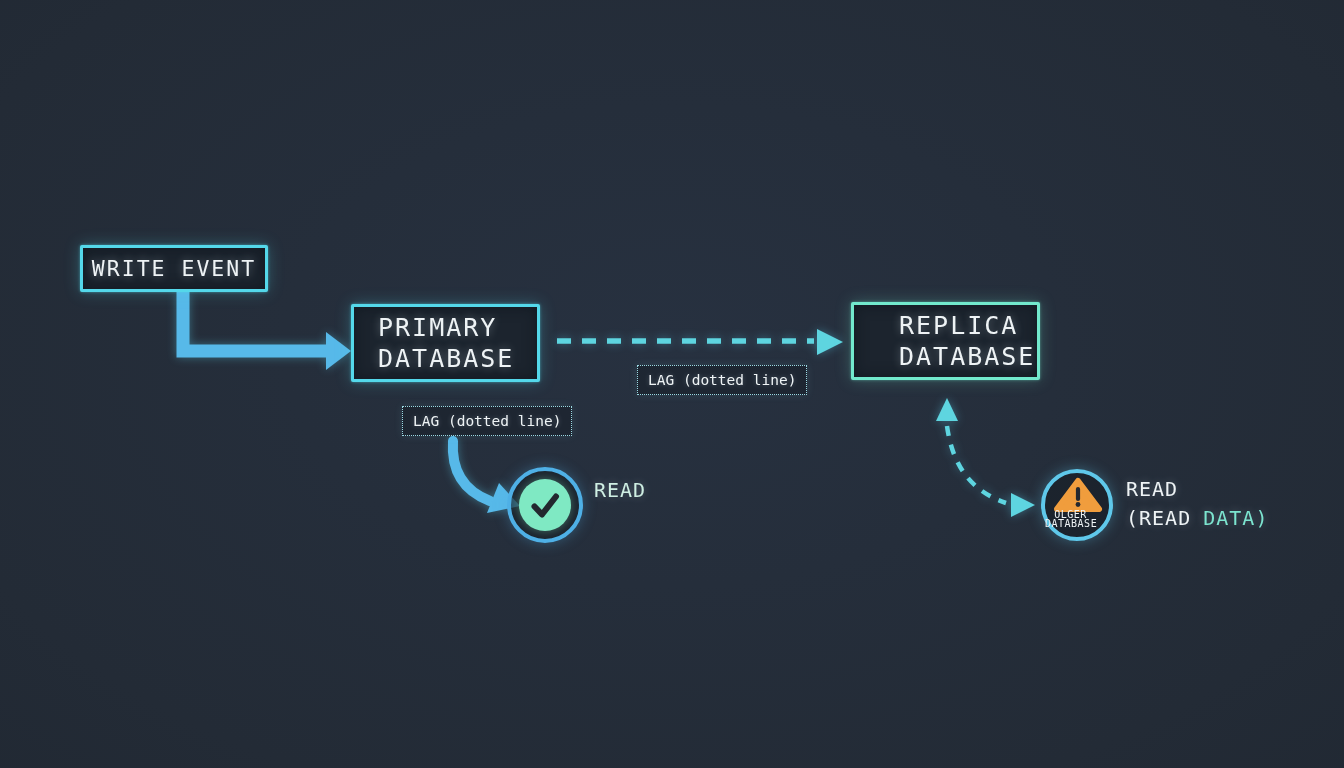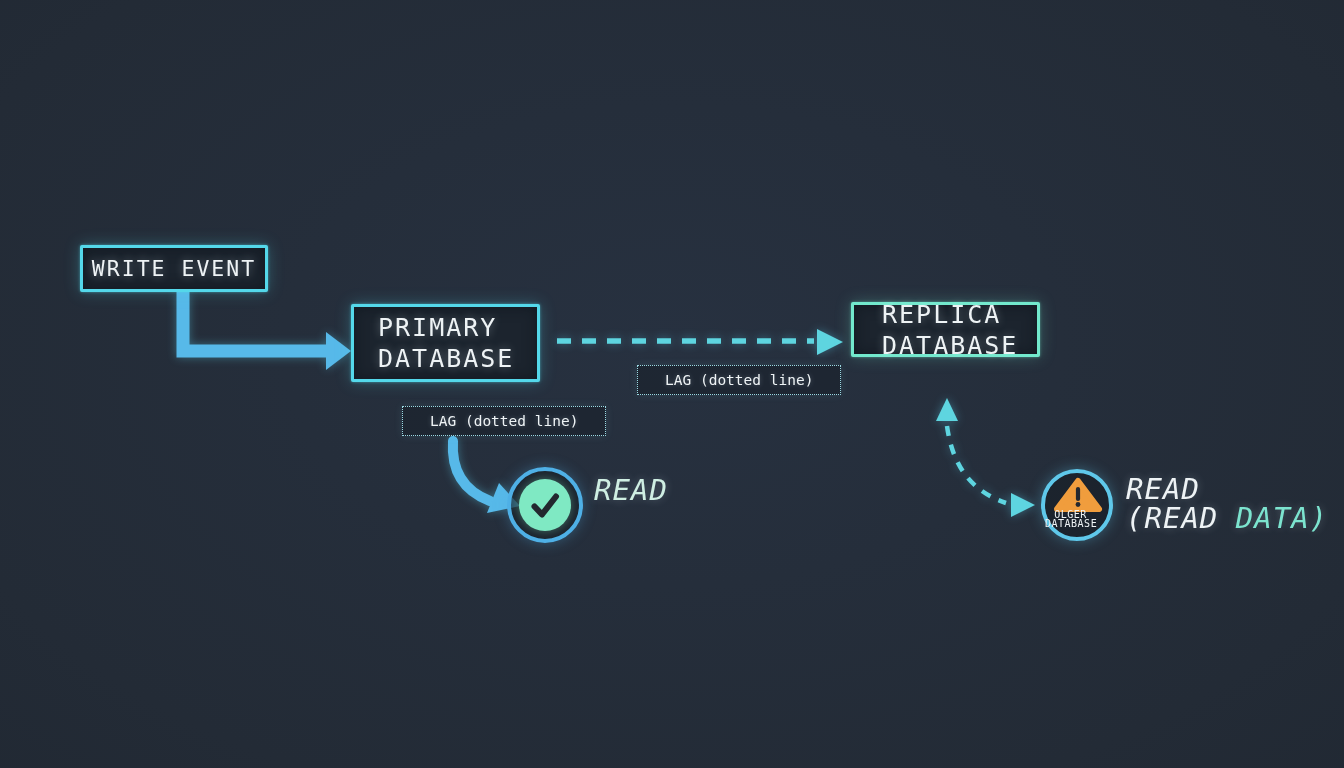--- a/index.html
+++ b/index.html
@@ -20,27 +20,27 @@
   }
   .neon-box.mint{
     border-color:var(--mint-border);
     box-shadow:0 0 16px rgba(114,233,205,.26),0 0 3px rgba(114,233,205,.5), inset 0 0 14px rgba(10,16,22,.55);
   }
   .node-line{letter-spacing:2px;font-size:25px;line-height:31px;}
   
   .lag-label{
     position:absolute;border:1px dotted var(--dotted-border);
     background:rgba(24,31,40,.55);color:var(--text-white);
-    font-size:14.5px;line-height:16px;padding:6px 27px;white-space:nowrap;
+    font-size:14.5px;line-height:16px;padding:6px 10px;white-space:nowrap;
     text-shadow:0 0 5px rgba(220,240,255,.3);
     box-shadow:0 0 8px rgba(130,210,225,.12);
     text-align:center;
   }
   
-  .read-text{position:absolute;font-size:29px;line-height:29px;letter-spacing:1px;white-space:nowrap;text-shadow:0 0 8px rgba(220,245,255,.28);font-style:italic;}
+  .read-text{position:absolute;font-size:20px;line-height:29px;letter-spacing:1px;white-space:nowrap;text-shadow:0 0 8px rgba(220,245,255,.28);}
   .read-text .w{color:var(--text-white);}
   .read-text .pale{color:var(--text-pale-mint);}
   .read-text .cy{color:var(--text-cyan);}
   .read-text .mi{color:var(--text-mint);}
   
   .ring{position:absolute;border-radius:50%;background:rgba(23,30,39,.65);}
   .ring.fresh{left:507px;top:467px;width:76px;height:76px;border:4px solid var(--ring-blue);box-shadow:0 0 14px rgba(79,176,230,.35);}
   .ring.stale{left:1041px;top:469px;width:72px;height:72px;border:4px solid var(--ring-blue-light);box-shadow:0 0 14px rgba(95,200,234,.35);}
   .check-disc{position:absolute;left:50%;top:50%;transform:translate(-50%,-50%);width:52px;height:52px;border-radius:50%;background:var(--mint-fill);display:flex;align-items:center;justify-content:center;box-shadow:0 0 10px rgba(127,233,195,.4);}
   .badge-text{position:absolute;left:0;right:13px;top:37px;text-align:center;color:var(--text-white);font-size:10px;line-height:9px;letter-spacing:.5px;}
@@ -77,21 +77,21 @@
 
   <div class="neon-box" style="left:80px;top:245px;width:188px;height:47px;align-items:center;">
     <div class="node-line" style="font-size:21.5px;">WRITE EVENT</div>
   </div>
 
   <div class="neon-box" style="left:351px;top:304px;width:189px;height:78px;padding-left:24px;">
     <div class="node-line">PRIMARY</div>
     <div class="node-line">DATABASE</div>
   </div>
 
-  <div class="neon-box mint" style="left:851px;top:302px;width:189px;height:55px;padding-left:28px;">
+  <div class="neon-box mint" style="left:851px;top:302px;width:189px;height:78px;padding-left:45px;">
     <div class="node-line">REPLICA</div>
     <div class="node-line">DATABASE</div>
   </div>
 
   <div class="lag-label" style="left:637px;top:365px;">LAG (dotted line)</div>
 
   <div class="lag-label" style="left:402px;top:406px;">LAG (dotted line)</div>
 
   <div class="ring fresh">
     <div class="check-disc">

